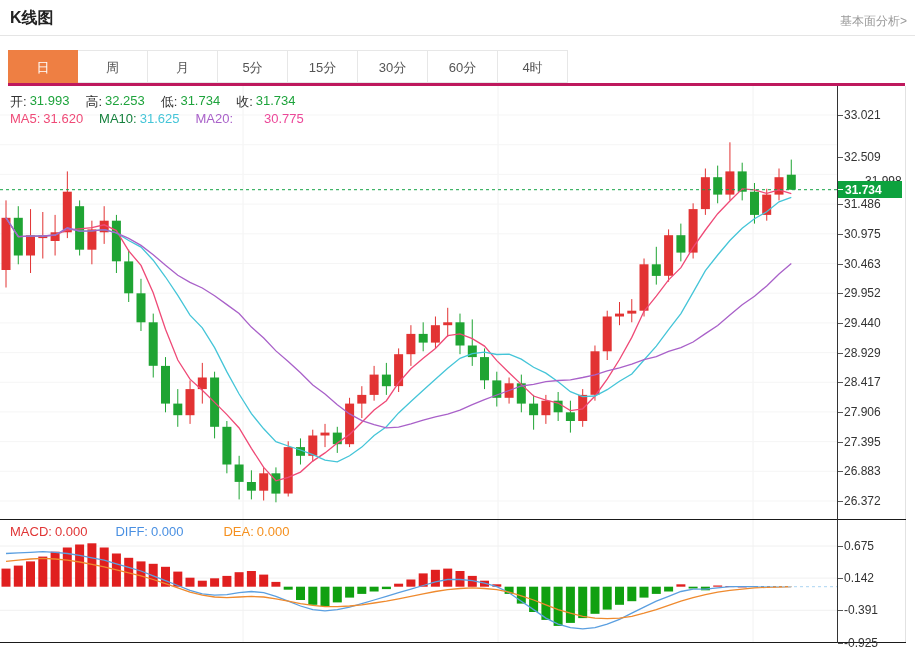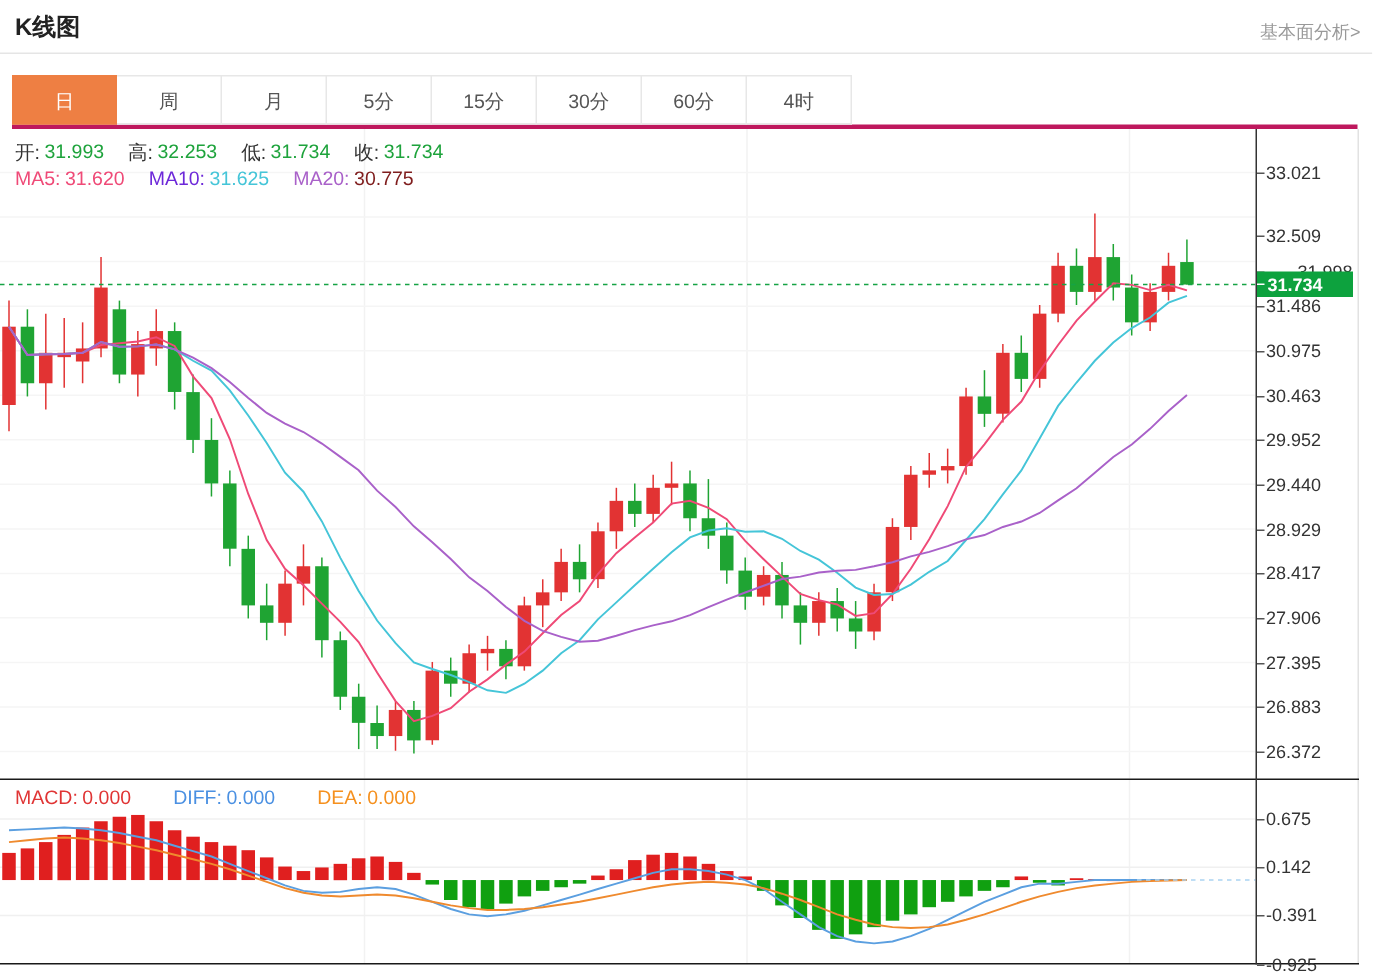--- a/index.html
+++ b/index.html
@@ -59,39 +59,39 @@
         <span style="color: rgb(51, 51, 51);">收:</span>
         <span style="color: rgb(30, 163, 60);">31.734</span>
       </span>
     </div>
   <div class="legend-row" id="ma-row">
       <span class="item">
         <span style="color: rgb(239, 74, 119);">MA5:</span>
         <span style="color: rgb(239, 74, 119);">31.620</span>
       </span>
       <span class="item">
-        <span style="color: #6d28d9; text-align: right;">MA10:</span>
+        <span style="color: #15803d; text-align: right;">MA10:</span>
         <span style="color: rgb(69, 197, 216);">31.625</span>
       </span>
       <span class="item">
         <span style="color: rgb(169, 97, 201);">MA20:</span>
-        <span style="color: #7f1d1d;">30.775</span>
+        <span style="color: #ec4899; margin-left: 28px;">30.775</span>
       </span>
     </div>
   <div class="legend-row" id="macd-row">
       <span class="item">
         <span style="color: rgb(224, 53, 53);">MACD:</span>
         <span style="color: rgb(224, 53, 53);">0.000</span>
       </span>
       <span class="item">
         <span style="color: rgb(74, 144, 226);">DIFF:</span>
         <span style="color: rgb(74, 144, 226);">0.000</span>
       </span>
       <span class="item">
-        <span style="color: rgb(245, 144, 30);">DEA:</span>
+        <span style="color: rgb(245, 144, 30); margin-left: 12px;">DEA:</span>
         <span style="color: rgb(245, 144, 30);">0.000</span>
       </span>
     </div>
 
   <div class="canvas" id="main-canvas"><svg width="837" height="433" xmlns="http://www.w3.org/2000/svg">
         <line x1="243" y1="0" x2="243" y2="433" stroke="#f2f2f2"></line>
         <line x1="498" y1="0" x2="498" y2="433" stroke="#f2f2f2"></line>
         <line x1="753" y1="0" x2="753" y2="433" stroke="#f2f2f2"></line>
         <line x1="0" y1="29.0" x2="837" y2="29.0" stroke="#f5f5f5"></line>
         <line x1="0" y1="58.7" x2="837" y2="58.7" stroke="#f5f5f5"></line>

